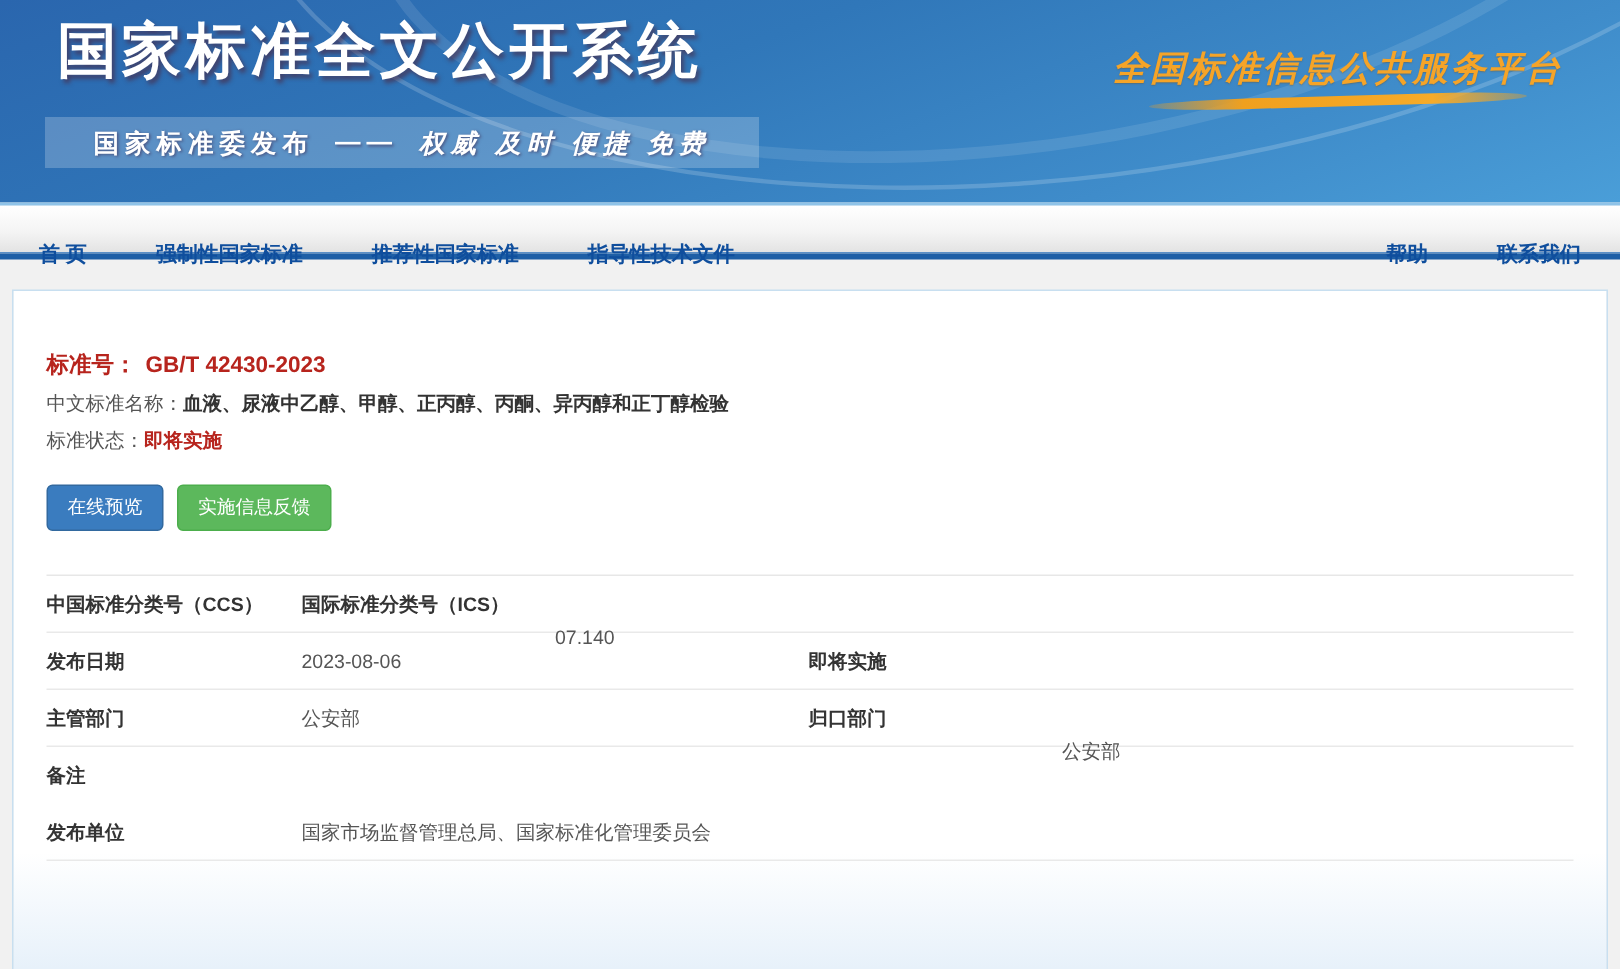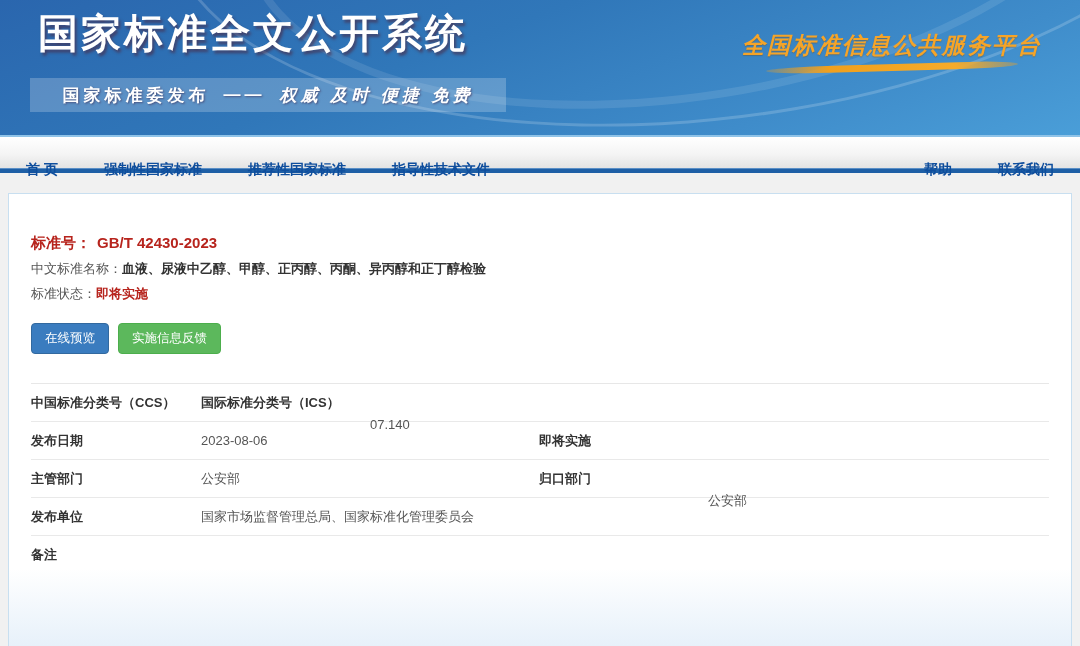--- a/index.html
+++ b/index.html
@@ -123,25 +123,25 @@
     <div class="l1">发布日期</div>
     <div class="v1">2023-08-06</div>
     <div class="l2">即将实施</div>
   </div>
   <div class="tbl-row">
     <div class="l1">主管部门</div>
     <div class="v1">公安部</div>
     <div class="l2">归口部门</div>
     <div class="v2">公安部</div>
   </div>
+  <div class="tbl-row last">
+    <div class="l1">备注</div>
+    <div class="v1"></div>
+    <div class="l2"></div>
+    <div class="v2"></div>
+  </div>
   <div class="tbl-row">
     <div class="l1">发布单位</div>
     <div class="v1">国家市场监督管理总局、国家标准化管理委员会</div>
     <div class="l2"></div>
     <div class="v2"></div>
   </div>
-  <div class="tbl-row last">
-    <div class="l1">备注</div>
-    <div class="v1"></div>
-    <div class="l2"></div>
-    <div class="v2"></div>
-  </div>
 </div>
 
 </body></html>

